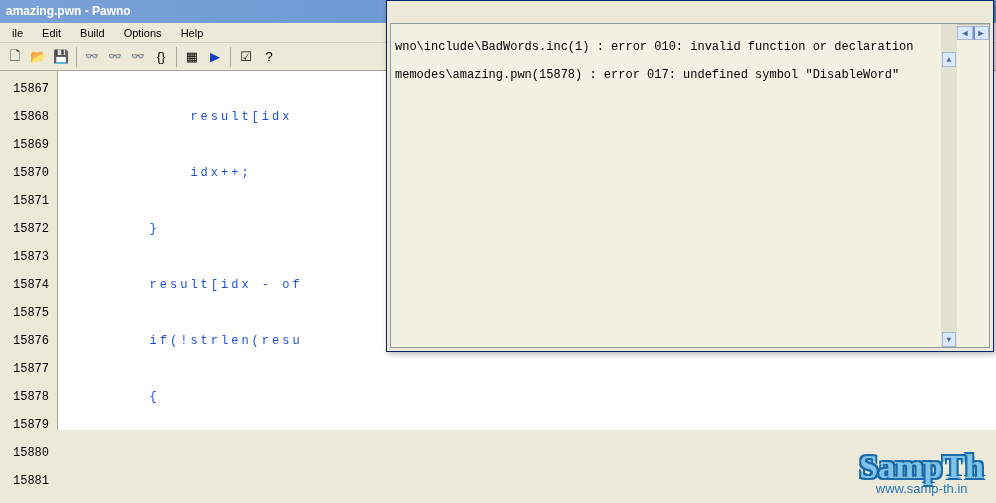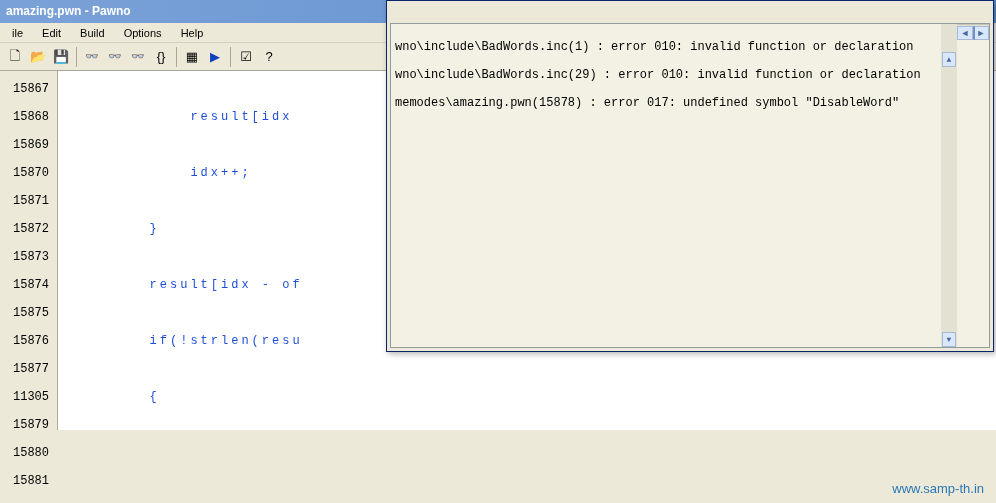--- a/index.html
+++ b/index.html
@@ -309,21 +309,21 @@
       <div>15868</div>
       <div>15869</div>
       <div>15870</div>
       <div>15871</div>
       <div>15872</div>
       <div>15873</div>
       <div>15874</div>
       <div>15875</div>
       <div>15876</div>
       <div>15877</div>
-      <div>11305</div>
+      <div>15878</div>
       <div>15879</div>
       <div>15880</div>
       <div>15881</div>
     </div>
     <div class="code">
       <div>            result[idx</div>
       <div>            idx++;</div>
       <div>        }</div>
       <div>        result[idx - of</div>
       <div>        if(!strlen(resu</div>
@@ -338,32 +338,32 @@
       
     </div>
   </div>
 
 </div>
 
 <div class="compiler-window">
   <div class="cw-body">
     <div class="cw-text">
 <div>wno\include\BadWords.inc(1) : error 010: invalid function or declaration</div>
-<div>wno\include\BadWords.inc(29) : error 010: invalid function or declaration</div>
 <div>memodes\amazing.pwn(15878) : error 017: undefined symbol "DisableWord"</div>
       <div class="cw-vscroll">
         <div class="varrow">▲</div>
         <div class="varrow bot">▼</div>
       </div>
     </div>
     <div class="cw-scroll-h">
       <div class="arrow">◄</div>
       <div class="track">
         <div class="thumb"></div>
       </div>
       <div class="arrow">►</div>
     </div>
   </div>
 </div>
 
 <div class="watermark">
+  <span>SampTh</span>
   <span class="url">www.samp-th.in</span>
 </div>
 
 </body></html>

